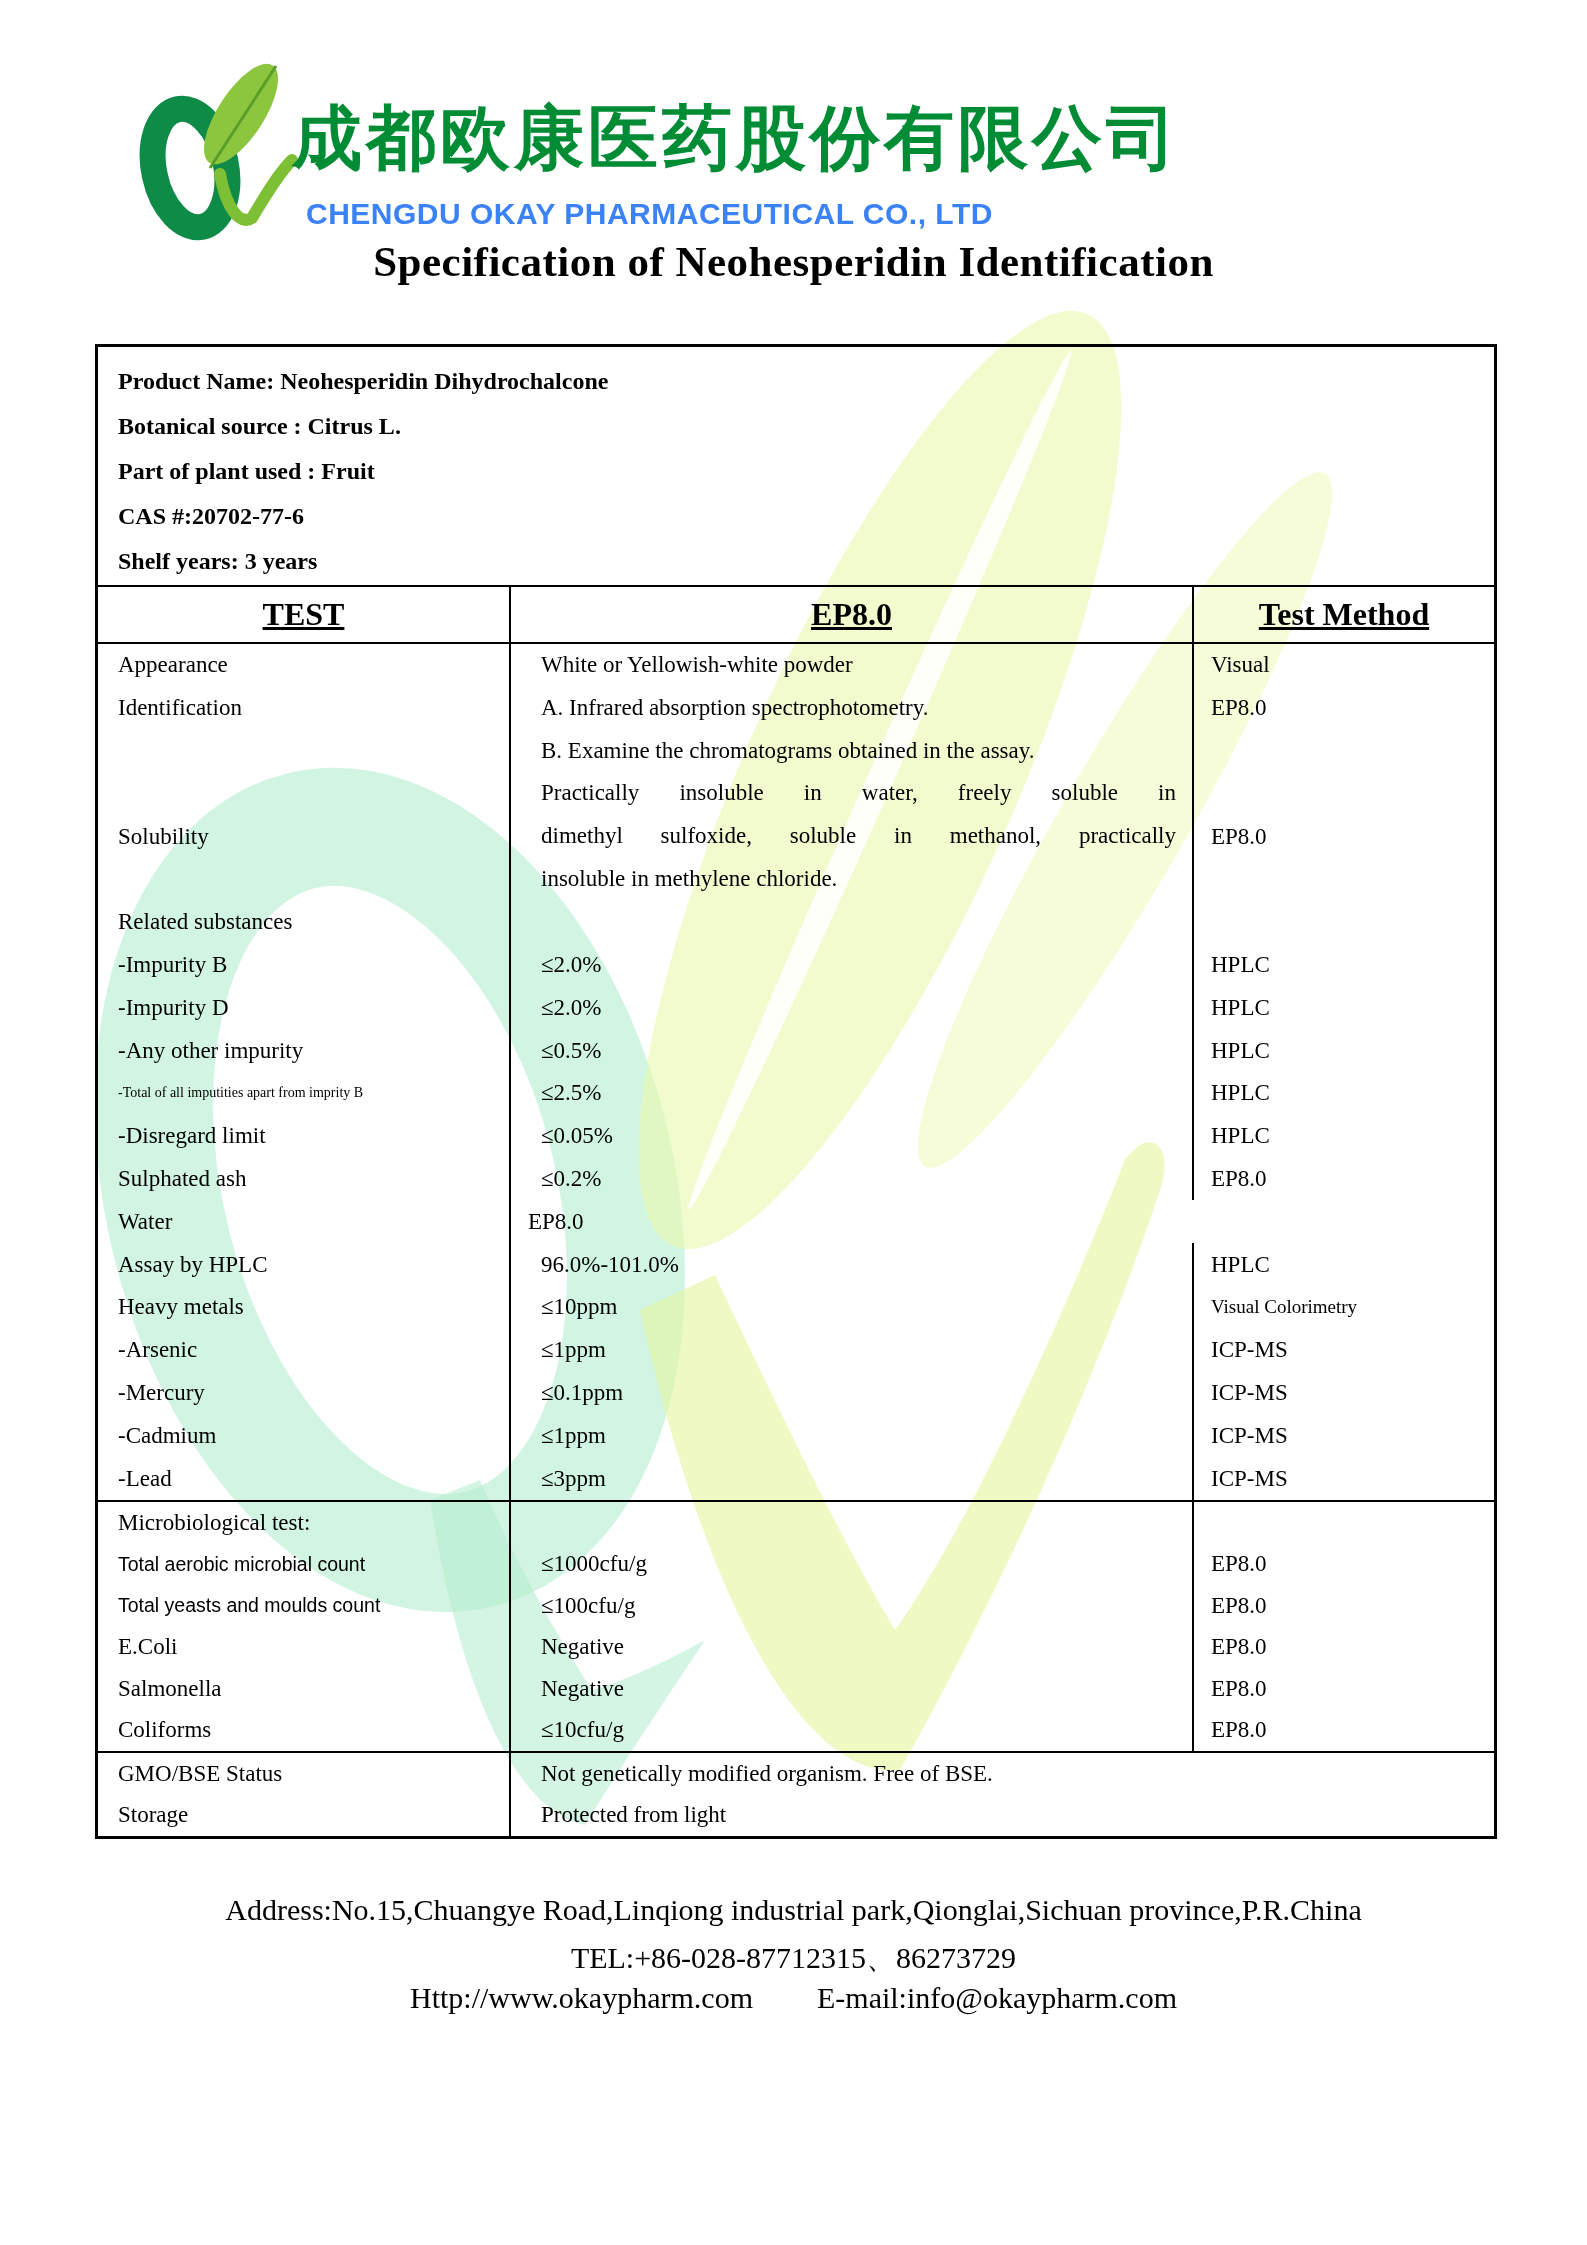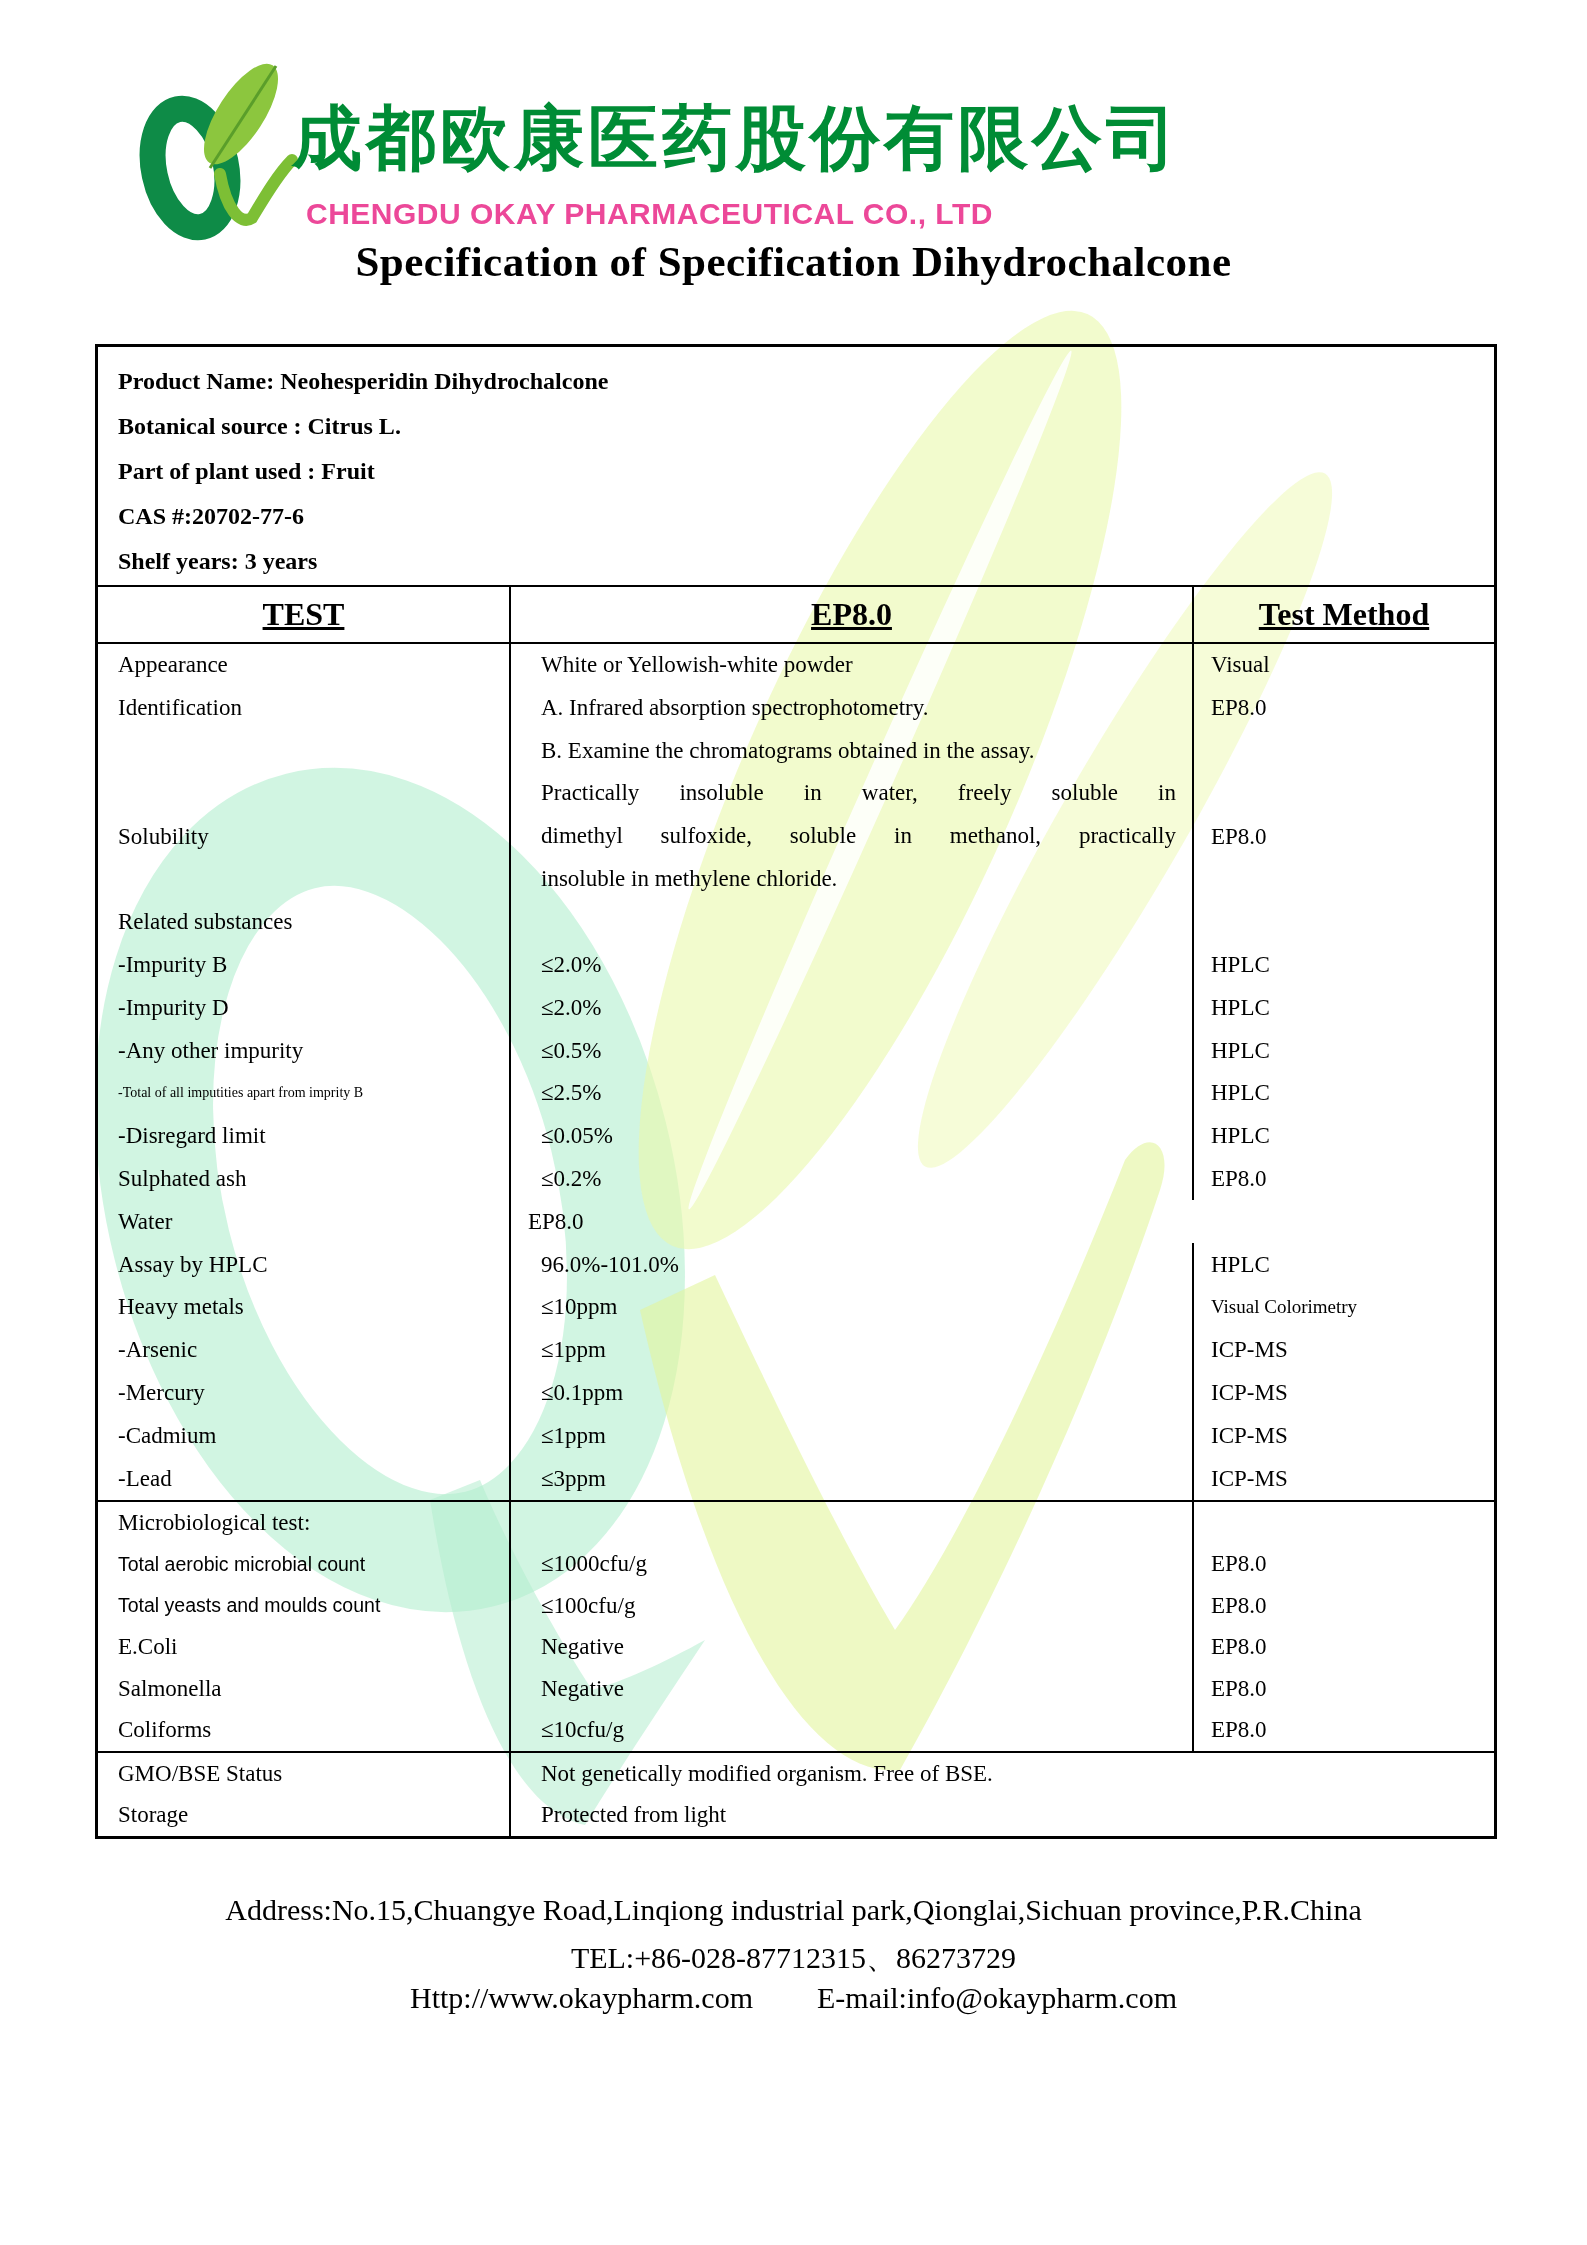--- a/index.html
+++ b/index.html
@@ -80,22 +80,22 @@
     <path d="M430,1500 C460,1690 515,1810 585,1825 C625,1760 665,1700 705,1640 C665,1662 622,1682 592,1690 C547,1620 505,1540 480,1480 Z" fill="#b2edcd" opacity="0.55"></path>
   </svg>
 
   <svg class="logo" viewBox="0 0 190 195" xmlns="http://www.w3.org/2000/svg" aria-hidden="true">
     <ellipse cx="62" cy="122" rx="36" ry="60" fill="none" stroke="#0e8b47" stroke-width="26" transform="rotate(-12 62 122)"></ellipse>
     <ellipse cx="113" cy="68" rx="23" ry="58" fill="#8cc63e" transform="rotate(33 113 68)"></ellipse>
     <path d="M82,122 L148,20" stroke="#5a9e2a" stroke-width="3" fill="none"></path>
     <path d="M92,128 C98,162 112,180 124,172 C136,152 150,128 164,114" stroke="#7dbf35" stroke-width="12" fill="none" stroke-linecap="round"></path>
   </svg>
   <div class="company-cn" style="color:#008c35">成都欧康医药股份有限公司</div>
-  <div class="company-en" style="color:#ec4899">CHENGDU OKAY PHARMACEUTICAL CO., LTD</div>
-  <div class="doc-title">Specification of Specification Dihydrochalcone</div>
+  <div class="company-en" style="color:#3b82f6">CHENGDU OKAY PHARMACEUTICAL CO., LTD</div>
+  <div class="doc-title">Specification of Neohesperidin Identification</div>
 
   <div class="spec-table">
 
     <div class="sec-info">
       <div class="line">Product Name: Neohesperidin Dihydrochalcone</div>
       <div class="line">Botanical source : Citrus L.</div>
       <div class="line">Part of plant used : Fruit</div>
       <div class="line">CAS #:20702-77-6</div>
       <div class="line">Shelf years: 3 years</div>
     </div>

